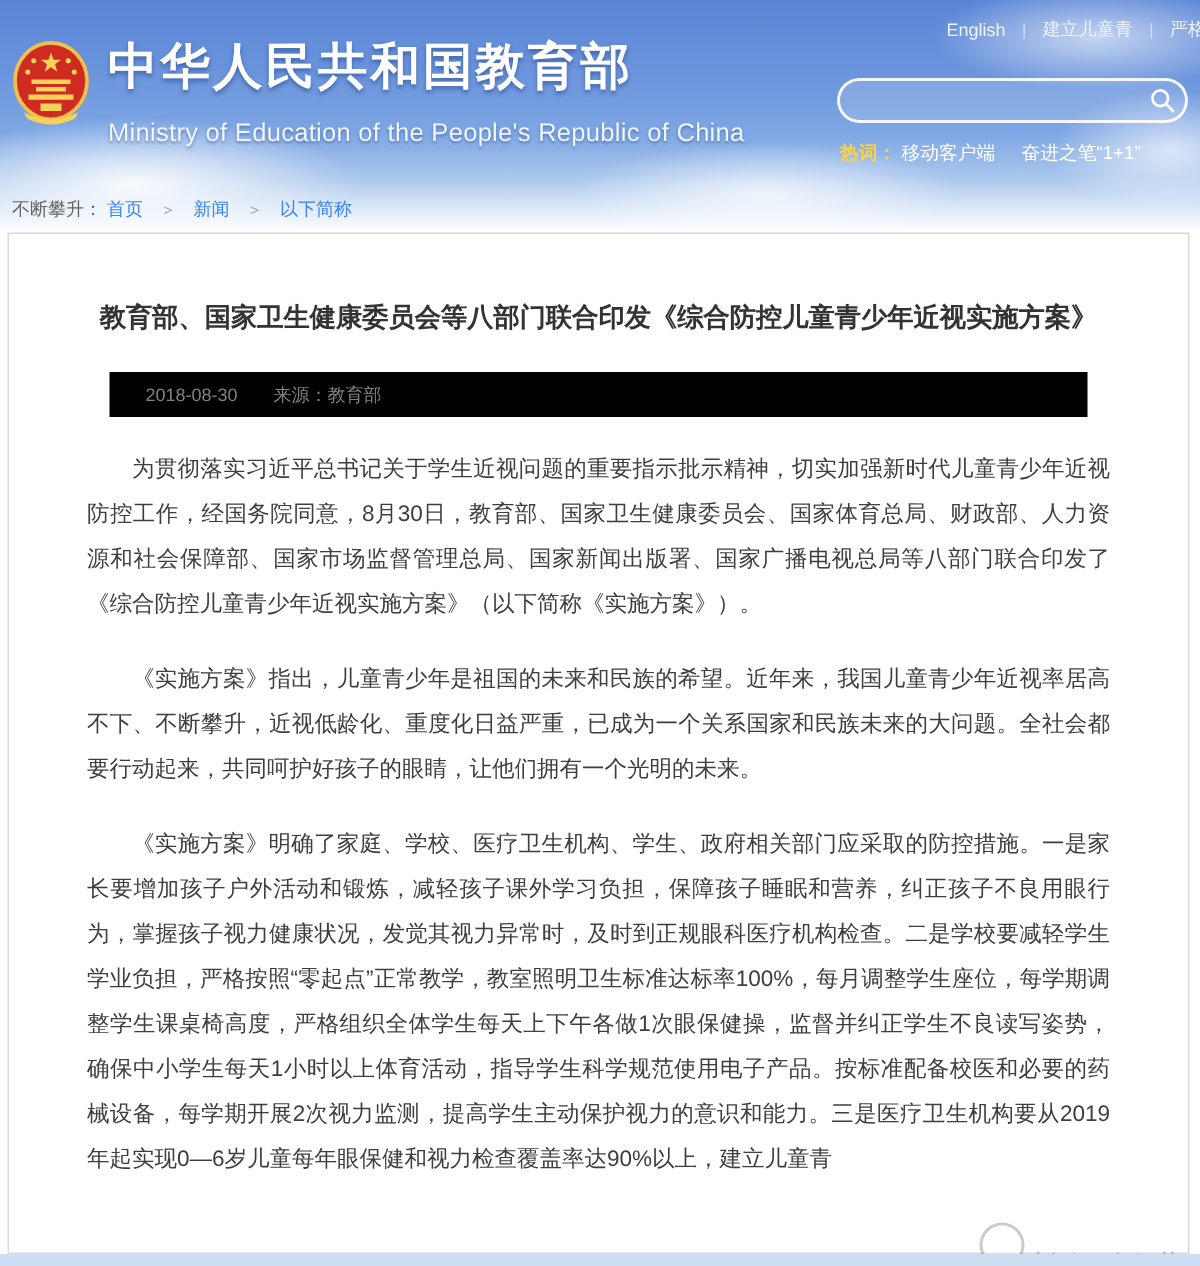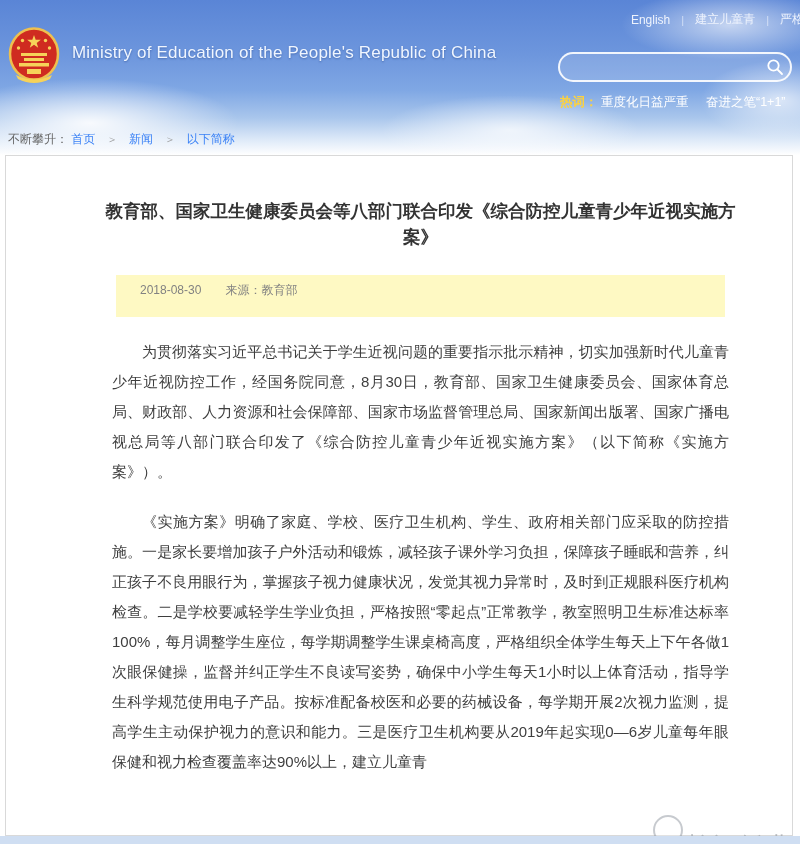--- a/index.html
+++ b/index.html
@@ -40,28 +40,28 @@
   .hot-label{color:#fdd23e;font-weight:bold;}
   .hot-word{color:#ffffff;margin-right:14px;cursor:pointer;}
 
   
   .breadcrumb{position:absolute;left:8px;top:131px;font-size:12px;color:#666;white-space:nowrap;}
   .crumb{color:#3b82f6;cursor:pointer;}
   .bsep{margin:0 8px;color:#999;font-size:11px;}
 
   
   .content{position:absolute;left:5px;top:155px;width:788px;height:681px;box-sizing:border-box;
-           background:#ffffff;border:1px solid #d9d9d9;overflow:hidden;padding-left:43px;}
+           background:#ffffff;border:1px solid #d9d9d9;overflow:hidden;}
   .article-title{margin:42px 50px 0;text-align:center;font-size:17.5px;font-weight:bold;
                  color:#333333;line-height:1.5;}
-  .meta{margin:24px 67px 0;height:42px;line-height:30px;background:#fef9c3;
+  .meta{margin:24px 67px 0;height:30px;line-height:30px;background:#000000;
         font-size:12px;color:#828282;padding-left:24px;display:flex;}
   .meta .date{margin-right:24px;}
   .body{margin:20px 52px 0;font-size:15px;color:#3e3e3e;line-height:30px;text-align:justify;}
-  .body p{text-indent:2em;margin:0 11px 20px;}
+  .body p{text-indent:2em;margin:0 0 20px;}
 
   
   .watermark{position:absolute;right:6px;top:795px;display:flex;align-items:center;
              opacity:.55;pointer-events:none;}
   .wm-seal{width:30px;height:30px;box-sizing:border-box;border:2px solid #9aa0a8;border-radius:50%;
            background:rgba(255,255,255,.45);margin-right:3px;}
   .wm-text{font-size:23px;letter-spacing:4px;color:#8f959c;
            border-bottom:4px solid #0ea5e9;font-family:"Liberation Serif","DejaVu Serif",serif;margin-top:35px;}
 
   .bottom-strip{position:absolute;left:0;right:0;bottom:0;height:8px;background:#cfdef2;}
@@ -93,37 +93,38 @@
         <circle cx="37.5" cy="14.5" r="1.7" fill="#f6d259"></circle>
         <circle cx="10.5" cy="22" r="1.7" fill="#f6d259"></circle>
         <circle cx="41.5" cy="22" r="1.7" fill="#f6d259"></circle>
         <rect x="13" y="27" width="26" height="3" fill="#f6d259"></rect>
         <rect x="16" y="32" width="20" height="3" fill="#f6d259"></rect>
         <rect x="11" y="37" width="30" height="3.5" fill="#f6d259"></rect>
         <rect x="19" y="43" width="14" height="5" fill="#f6d259"></rect>
         <path d="M8 49 Q26 58 44 49 L42 53 Q26 61 10 53 Z" fill="#f6d259"></path>
       </svg>
       <div class="brand-text">
+        <div class="site-title">中华人民共和国教育部</div>
         <div class="site-sub">Ministry of Education of the People's Republic of China</div>
       </div>
     </div>
 
     <div class="search">
       <input type="text" placeholder="" style="">
       <span class="mag">
         <svg width="18" height="18" viewBox="0 0 18 18">
           <circle cx="7.5" cy="7.5" r="5.2" fill="none" stroke="#ffffff" stroke-width="1.8"></circle>
           <line x1="11.5" y1="11.5" x2="16" y2="16" stroke="#ffffff" stroke-width="1.8" stroke-linecap="round"></line>
         </svg>
       </span>
     </div>
 
     <div class="hotline">
       <span class="hot-label">热词：</span>
-      <span class="hot-word">重度化日益严重</span>
+      <span class="hot-word">移动客户端</span>
       <span class="hot-word">奋进之笔“1+1”</span>
     </div>
   </div>
 
   <div class="breadcrumb">
     <span>不断攀升：</span>
     <span class="crumb">首页</span>
     <span class="bsep">＞</span>
     <span class="crumb">新闻</span>
     <span class="bsep">＞</span>
@@ -133,20 +134,21 @@
   <div class="content">
     <h1 class="article-title">教育部、国家卫生健康委员会等八部门联合印发《综合防控儿童青少年近视实施方案》</h1>
 
     <div class="meta">
       <span class="date">2018-08-30</span>
       <span class="source">来源：教育部</span>
     </div>
 
     <div class="body">
       <p>为贯彻落实习近平总书记关于学生近视问题的重要指示批示精神，切实加强新时代儿童青少年近视防控工作，经国务院同意，8月30日，教育部、国家卫生健康委员会、国家体育总局、财政部、人力资源和社会保障部、国家市场监督管理总局、国家新闻出版署、国家广播电视总局等八部门联合印发了《综合防控儿童青少年近视实施方案》（以下简称《实施方案》）。</p>
+      <p>《实施方案》指出，儿童青少年是祖国的未来和民族的希望。近年来，我国儿童青少年近视率居高不下、不断攀升，近视低龄化、重度化日益严重，已成为一个关系国家和民族未来的大问题。全社会都要行动起来，共同呵护好孩子的眼睛，让他们拥有一个光明的未来。</p>
       <p>《实施方案》明确了家庭、学校、医疗卫生机构、学生、政府相关部门应采取的防控措施。一是家长要增加孩子户外活动和锻炼，减轻孩子课外学习负担，保障孩子睡眠和营养，纠正孩子不良用眼行为，掌握孩子视力健康状况，发觉其视力异常时，及时到正规眼科医疗机构检查。二是学校要减轻学生学业负担，严格按照“零起点”正常教学，教室照明卫生标准达标率100%，每月调整学生座位，每学期调整学生课桌椅高度，严格组织全体学生每天上下午各做1次眼保健操，监督并纠正学生不良读写姿势，确保中小学生每天1小时以上体育活动，指导学生科学规范使用电子产品。按标准配备校医和必要的药械设备，每学期开展2次视力监测，提高学生主动保护视力的意识和能力。三是医疗卫生机构要从2019年起实现0—6岁儿童每年眼保健和视力检查覆盖率达90%以上，建立儿童青</p>
     </div>
   </div>
 
   <div class="watermark">
     <div class="wm-seal"></div>
     <div class="wm-text">长江纸业</div>
   </div>
 
   <div class="bottom-strip"></div>

